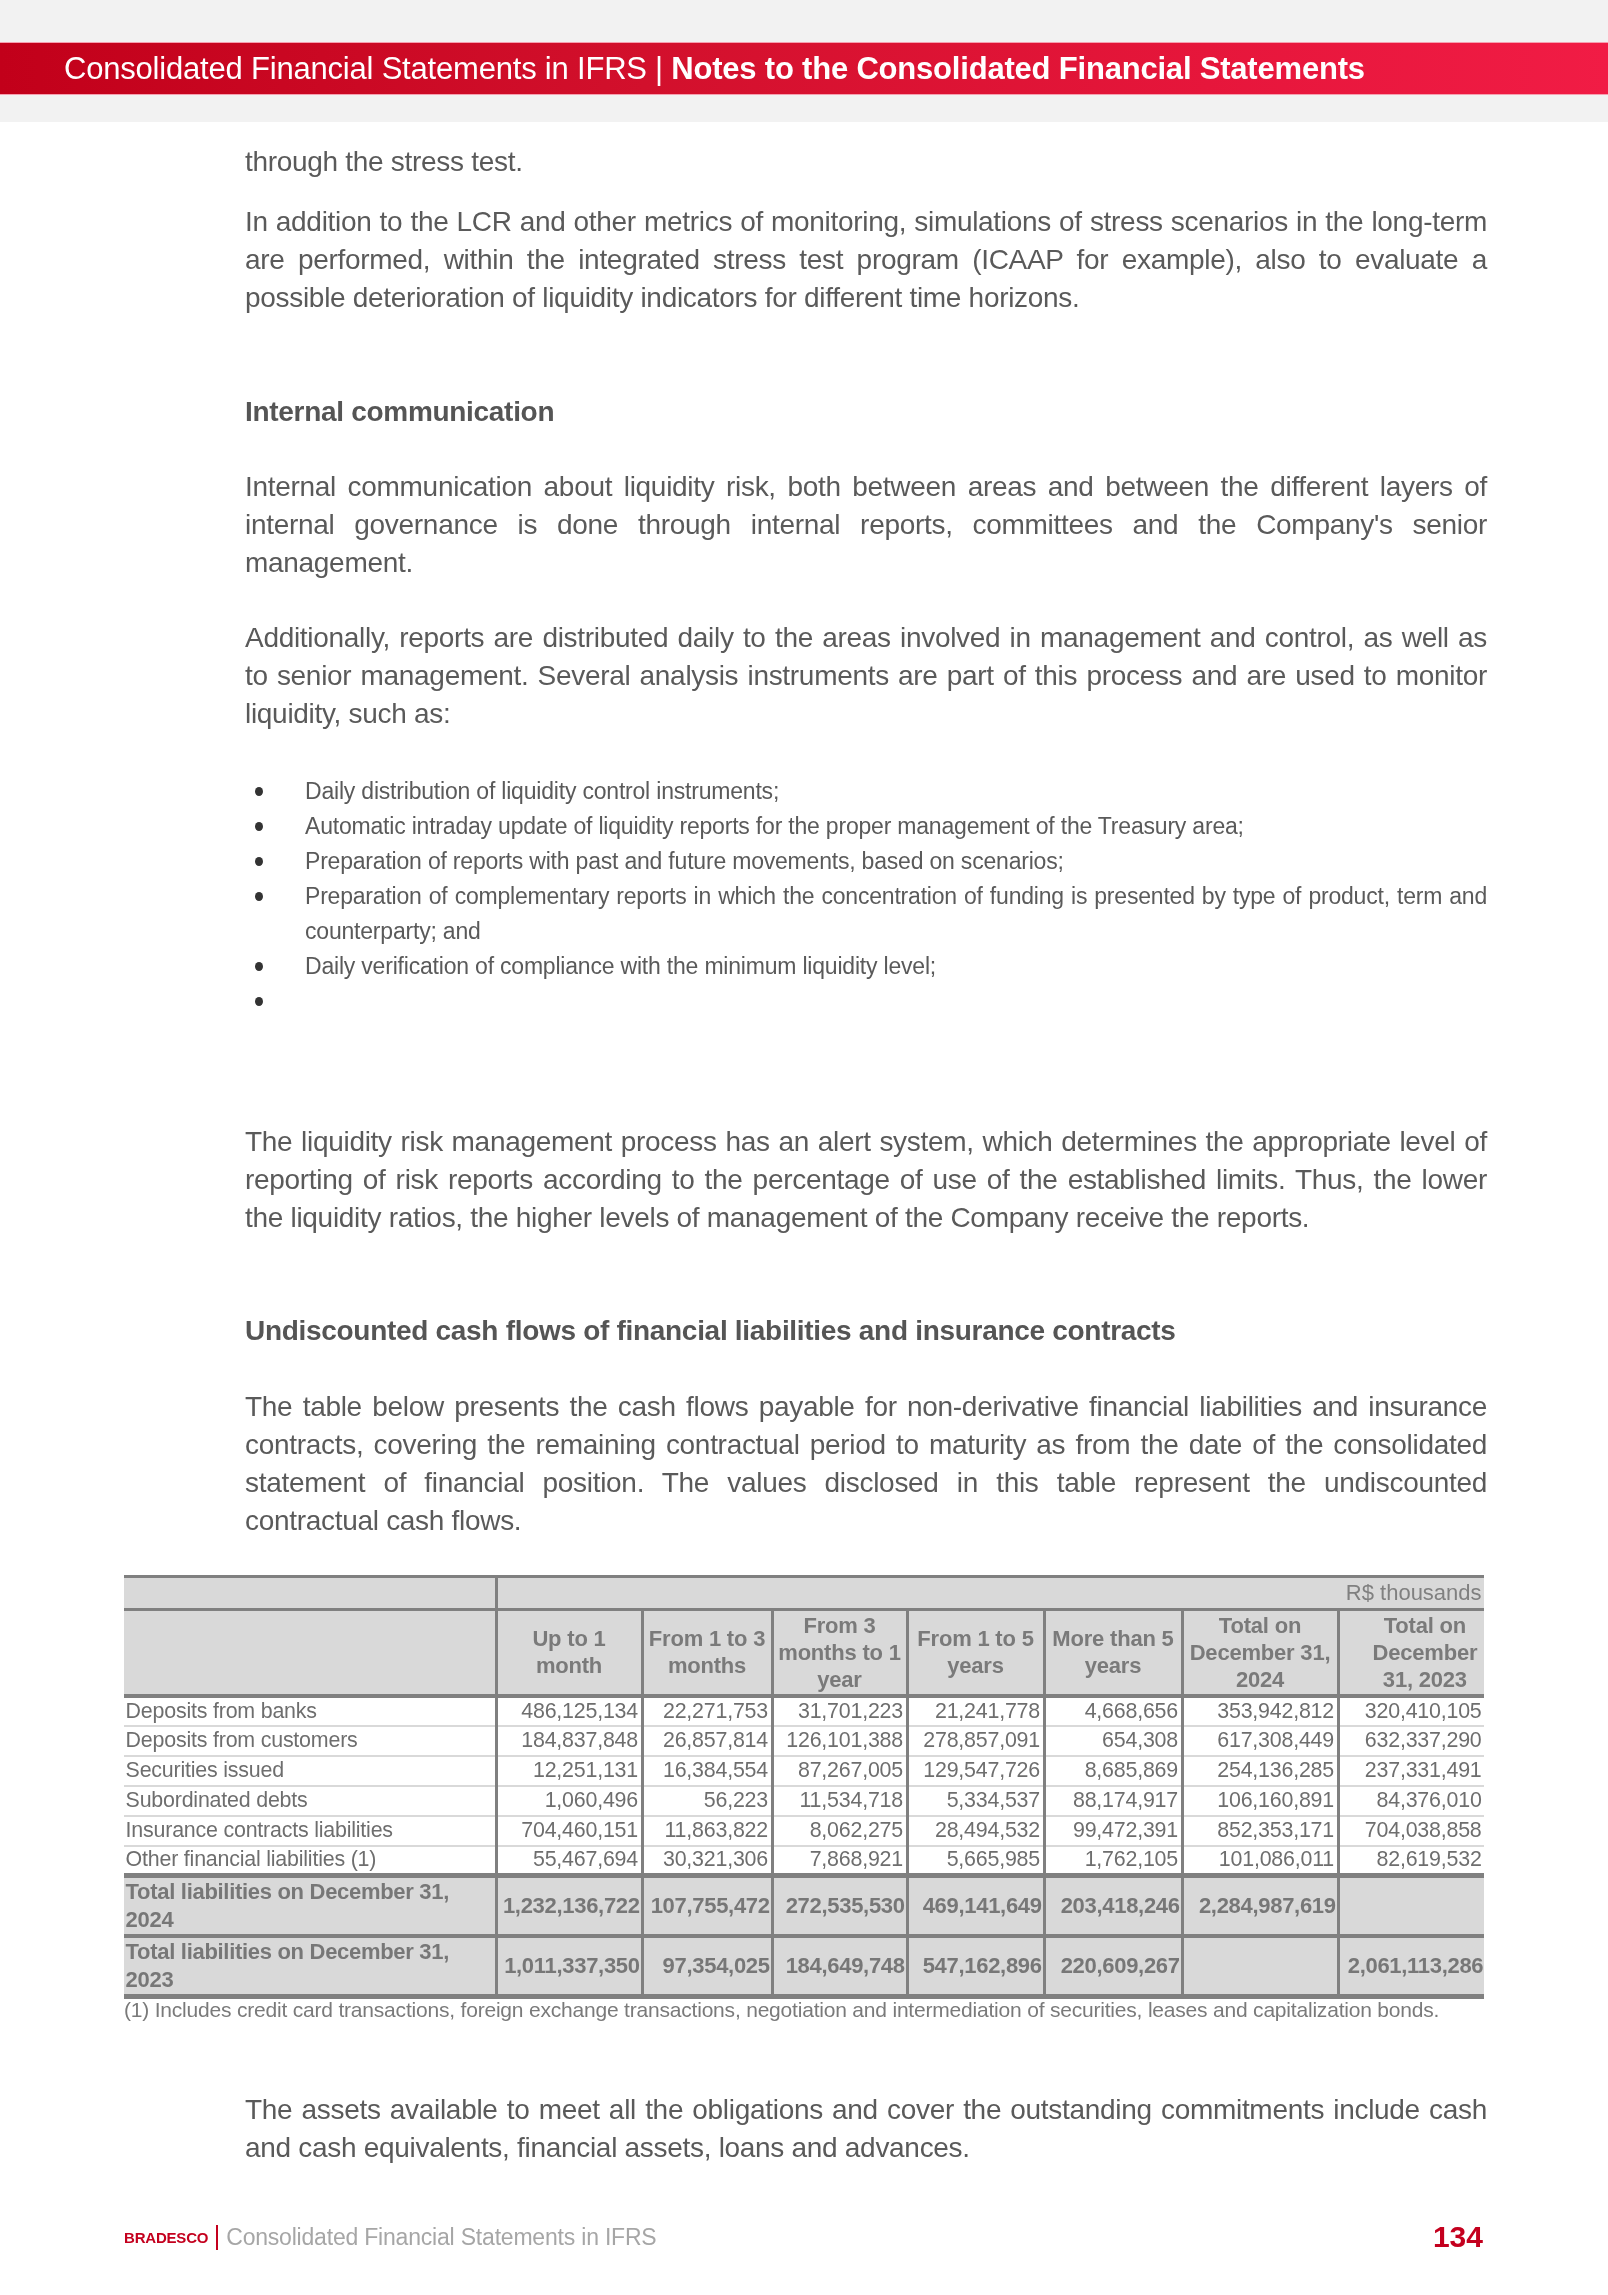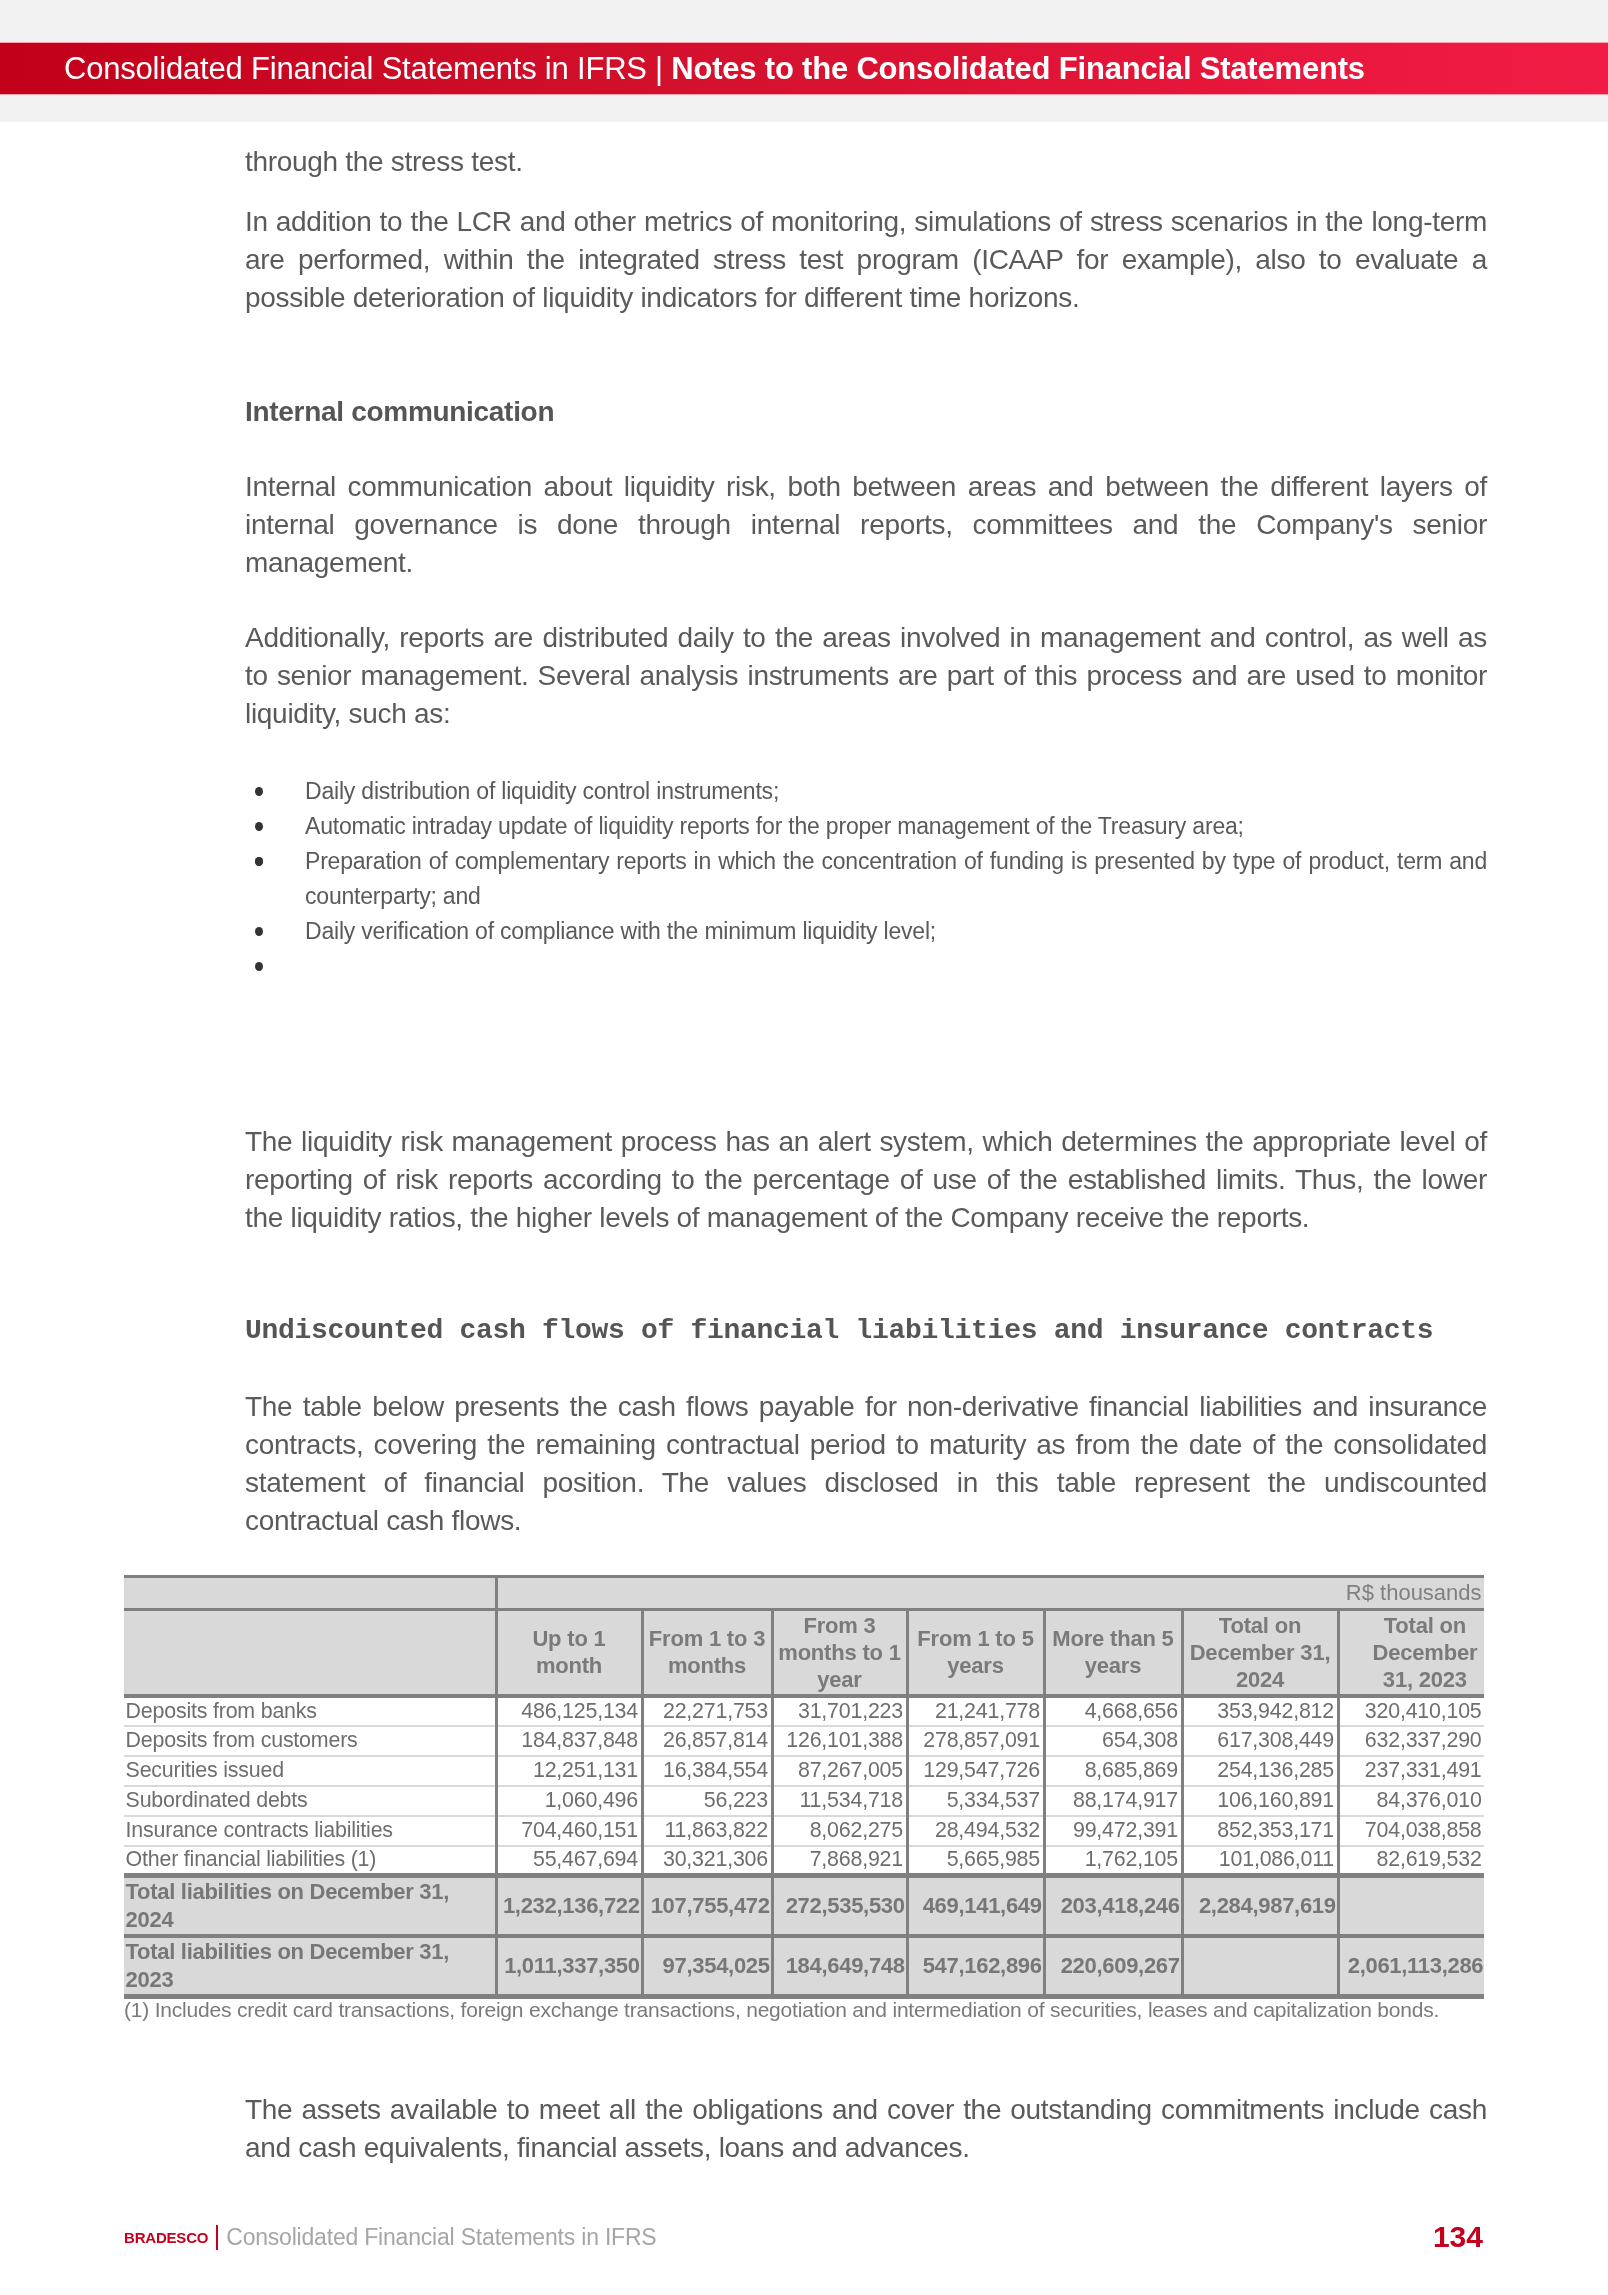--- a/index.html
+++ b/index.html
@@ -77,31 +77,31 @@
   <p class="para">Internal communication about liquidity risk, both between areas and between the different layers of internal governance is done through internal reports, committees and the Company's senior management.</p>
 </div>
 
 <div class="content" style="top:619px;">
   <p class="para">Additionally, reports are distributed daily to the areas involved in management and control, as well as to senior management. Several analysis instruments are part of this process and are used to monitor liquidity, such as:</p>
 </div>
 
 <ul class="bullets" style="top:774px;">
   <li><span class="dot"></span><span>Daily distribution of liquidity control instruments;</span></li>
   <li><span class="dot"></span><span>Automatic intraday update of liquidity reports for the proper management of the Treasury area;</span></li>
-  <li><span class="dot"></span></li>
+  <li><span class="dot"></span><span>Preparation of reports with past and future movements, based on scenarios;</span></li>
   <li><span class="dot"></span><span>Preparation of complementary reports in which the concentration of funding is presented by type of product, term and counterparty; and</span></li>
   <li><span class="dot"></span><span>Daily verification of compliance with the minimum liquidity level;</span></li>
   <li><span class="dot"></span></li>
 </ul>
 
 <div class="content" style="top:1123px;">
   <p class="para">The liquidity risk management process has an alert system, which determines the appropriate level of reporting of risk reports according to the percentage of use of the established limits. Thus, the lower the liquidity ratios, the higher levels of management of the Company receive the reports.</p>
 </div>
 
-<div class="content" style="top:1312px;font-family:Liberation Mono, monospace;">
+<div class="content" style="top:1312px;">
   <h2 class="heading">Undiscounted cash flows of financial liabilities and insurance contracts</h2>
 </div>
 
 <div class="content" style="top:1388px;">
   <p class="para">The table below presents the cash flows payable for non-derivative financial liabilities and insurance contracts, covering the remaining contractual period to maturity as from the date of the consolidated statement of financial position. The values disclosed in this table represent the undiscounted contractual cash flows.</p>
 </div>
 
 <div class="tbl-wrap">
   <table class="cf">
     <colgroup>

